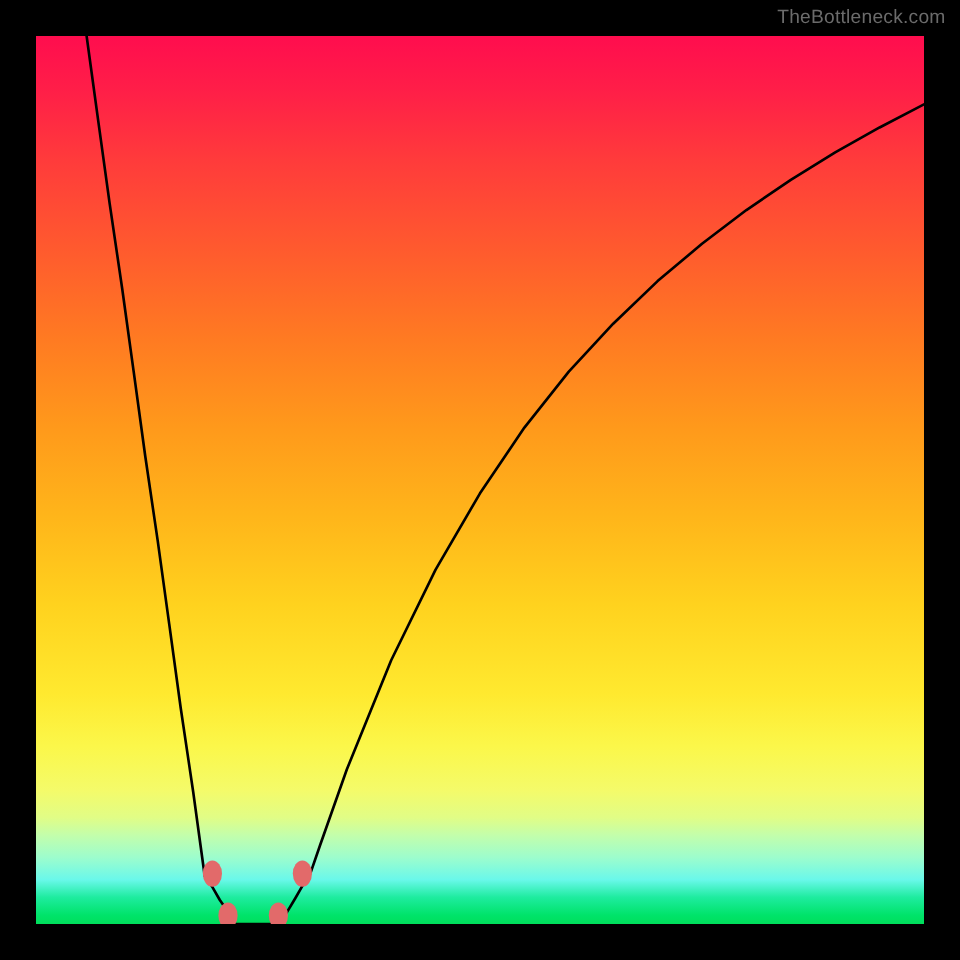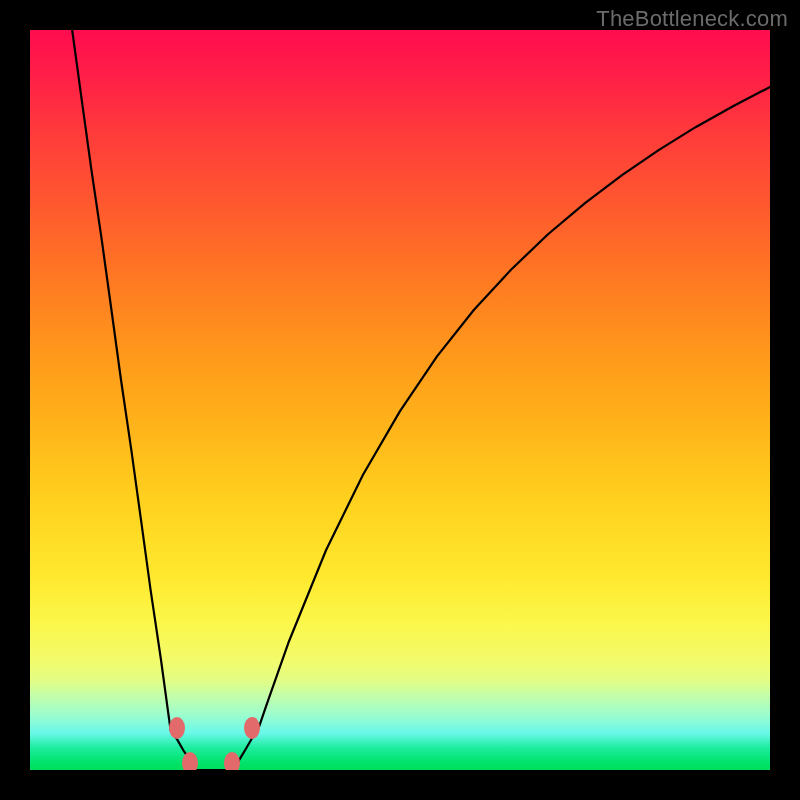--- a/index.html
+++ b/index.html
@@ -52,21 +52,21 @@
   }
   .curve {
     position: absolute;
     inset: 0;
   }
   .watermark {
     position: absolute;
     top: 6px;
     right: 12px;
     color: #6b6b6b;
-    font-size: 22px;
+    font-size: 16px;
     font-weight: 400;
     letter-spacing: 0.2px;
     user-select: none;
   }
   .marker {
     position: absolute;
     width: 16px;
     height: 22px;
     background: #e26a6a;
     border-radius: 50% / 50%;

